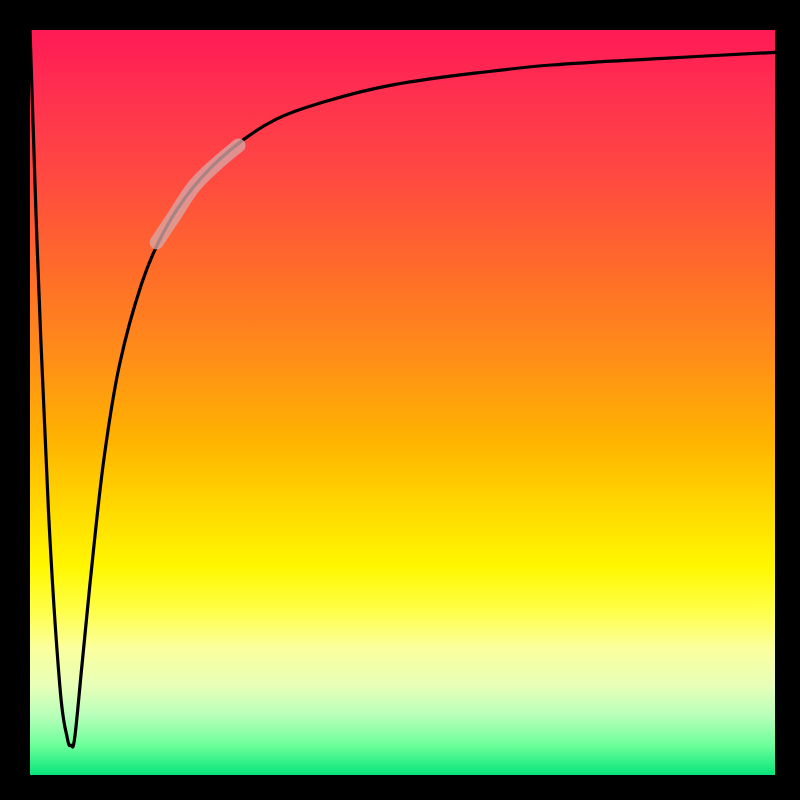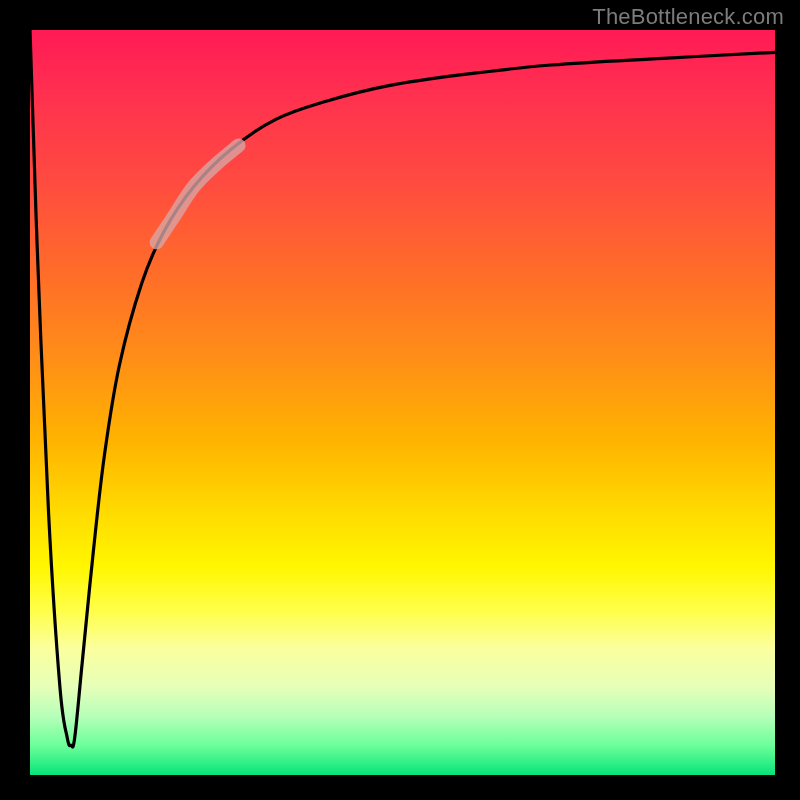--- a/index.html
+++ b/index.html
@@ -67,14 +67,13 @@
 <body>
 
 <div class="frame">
   <div class="plot-area"></div>
 
   <svg class="curve" viewBox="0 0 745 745">
     <path id="curve-path" fill="none" stroke="#000" stroke-width="3.2" stroke-linecap="round" stroke-linejoin="round" d="M 0.00 0.00 C 1.34 40.23, 4.10 136.34, 7.45 223.50 C 10.80 310.66, 14.60 406.47, 18.63 484.25 C 22.65 562.03, 26.45 615.37, 29.80 655.60 C 33.15 695.83, 35.24 697.02, 37.25 707.75 C 39.26 718.48, 39.63 715.20, 40.98 715.20 C 42.32 715.20, 42.69 722.50, 44.70 707.75 C 46.71 693.00, 48.80 666.77, 52.15 633.25 C 55.50 599.73, 59.30 559.05, 63.33 521.50 C 67.35 483.95, 69.81 458.17, 74.50 424.65 C 79.19 391.13, 82.69 366.09, 89.40 335.25 C 96.10 304.41, 103.70 277.44, 111.75 253.30 C 119.80 229.16, 124.71 218.58, 134.10 201.15 C 143.49 183.72, 151.83 171.20, 163.90 156.45 C 175.97 141.70, 186.40 131.27, 201.15 119.20 C 215.90 107.13, 228.42 98.12, 245.85 89.40 C 263.28 80.68, 277.88 76.81, 298.00 70.77 C 318.12 64.74, 333.46 60.57, 357.60 55.88 C 381.74 51.18, 402.60 48.45, 432.10 44.70 C 461.60 40.95, 485.29 37.97, 521.50 35.01 C 557.71 32.06, 593.02 30.59, 633.25 28.31 C 673.48 26.03, 724.88 23.42, 745.00 22.35"></path>
     <path id="highlight-path" fill="none" stroke="#d9a6a6" stroke-opacity="0.78" stroke-width="14" stroke-linecap="round" d="M 126.65 212.33 C 129.33 208.30, 134.84 200.03, 141.55 189.98 C 148.26 179.92, 155.85 166.51, 163.90 156.45 C 171.95 146.39, 178.20 141.48, 186.25 134.10 C 194.30 126.72, 204.58 118.83, 208.60 115.48"></path>
   </svg>
 
-  <div class="watermark">TheBottleneck.com</div>
 </div>
 
 </body></html>

